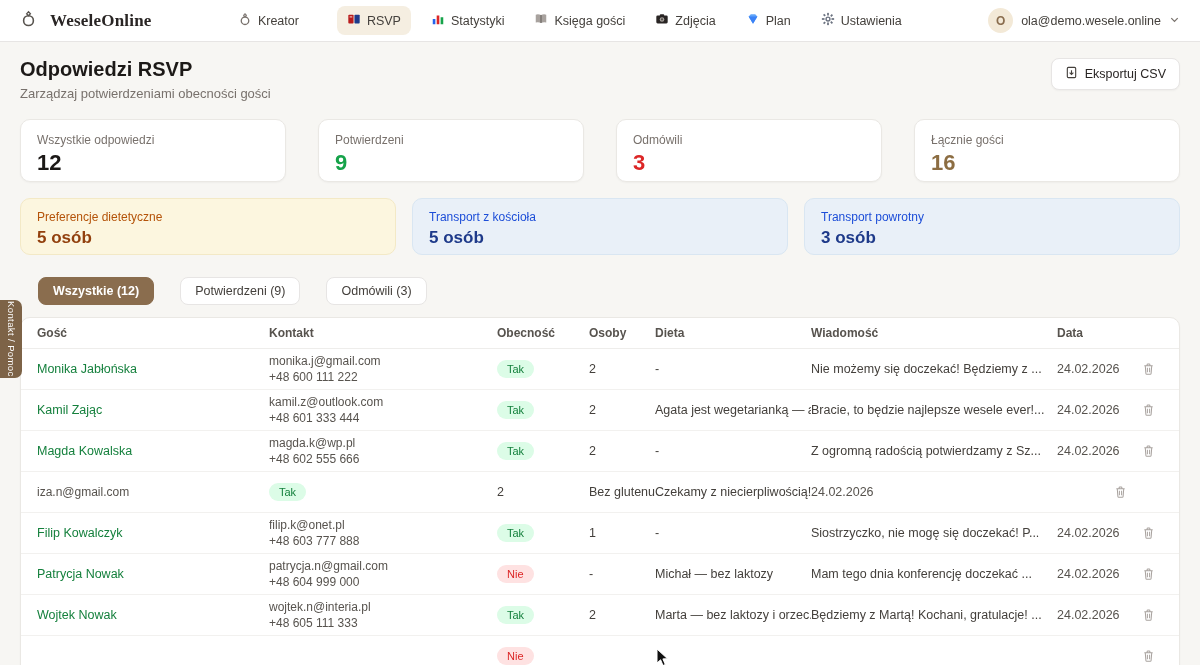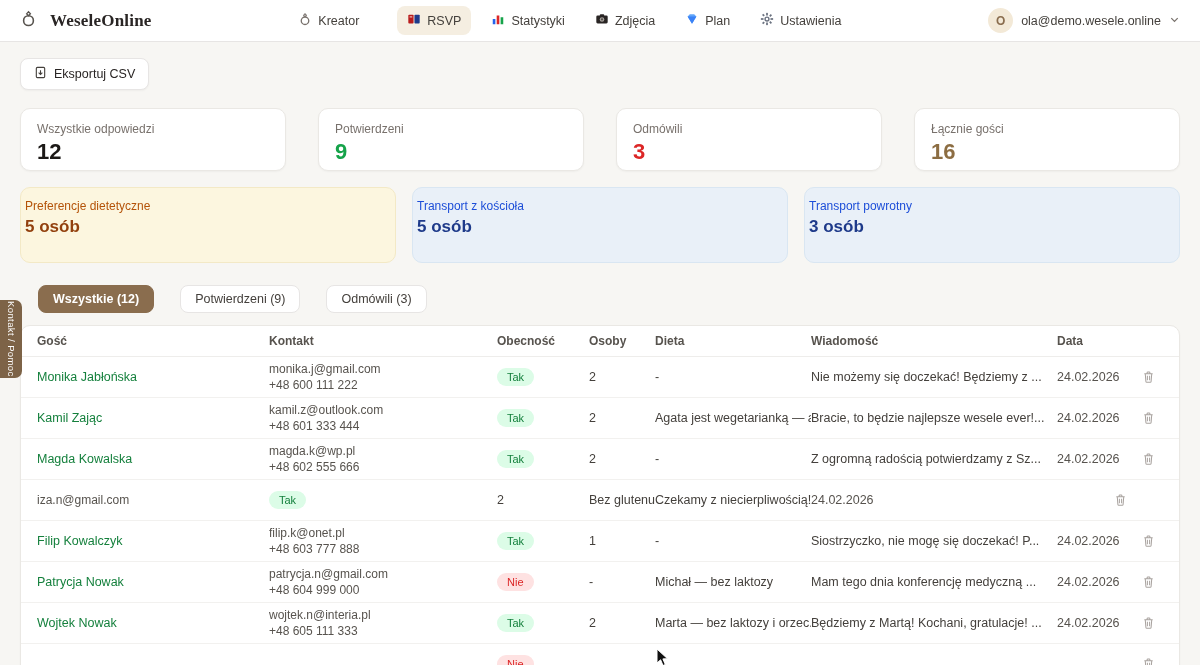--- a/index.html
+++ b/index.html
@@ -22,21 +22,21 @@
   .page-title { font-size:20px; font-weight:bold; color:#1c1917; }
   .page-sub { font-size:13px; color:#78716c; margin-top:5px; }
   .btn-export { display:flex; align-items:center; gap:7px; background:#fff; border:1px solid #e7e5e4; border-radius:8px; padding:7px 13px; font-size:12.5px; color:#292524; cursor:pointer; box-shadow:0 1px 2px rgba(0,0,0,.04); }
 
   .stats { display:grid; grid-template-columns:repeat(4,1fr); gap:32px; margin-top:18px; }
   .stat-card { background:#fff; border:1px solid #eae8e4; border-radius:10px; padding:13px 16px; box-shadow:0 1px 2px rgba(0,0,0,.04); height:63px; }
   .stat-label { font-size:12px; color:#78716c; }
   .stat-value { font-size:22px; font-weight:bold; margin-top:3px; }
 
   .infos { display:grid; grid-template-columns:repeat(3,1fr); gap:16px; margin-top:16px; }
-  .info-card { border-radius:10px; padding:11px 4px; height:76px; }
+  .info-card { border-radius:10px; padding:11px 16px; height:57px; }
   .info-card.amber { background:#fcf6df; border:1px solid #f3e9c6; }
   .info-card.amber .info-label { color:#b45309; }
   .info-card.amber .info-value { color:#92400e; }
   .info-card.blue { background:#e9f0f8; border:1px solid #d9e6f2; }
   .info-card.blue .info-label { color:#1d4ed8; }
   .info-card.blue .info-value { color:#1e3a8a; }
   .info-label { font-size:12px; }
   .info-value { font-size:17px; font-weight:bold; margin-top:4px; }
 
   .filters { display:flex; gap:8px; margin-top:22px; }
@@ -99,20 +99,27 @@
     <div class="nav-item">
       <span><svg width="14" height="14" viewBox="0 0 16 16">
             <rect x="2" y="8" width="3" height="6" fill="#2563eb"></rect>
             <rect x="6.5" y="4" width="3" height="10" fill="#dc2626"></rect>
             <rect x="11" y="6" width="3" height="8" fill="#16a34a"></rect>
           </svg></span>
       <span>Statystyki</span>
     </div>
     <div class="nav-item">
       <span><svg width="14" height="14" viewBox="0 0 16 16">
+            <path d="M2 3 Q5 2 8 3.5 Q11 2 14 3 L14 12 Q11 11 8 12.5 Q5 11 2 12 Z" fill="#a8a29e"></path>
+            <line x1="8" y1="3.5" x2="8" y2="12.5" stroke="#57534e" stroke-width="1"></line>
+          </svg></span>
+      <span>Księga gości</span>
+    </div>
+    <div class="nav-item">
+      <span><svg width="14" height="14" viewBox="0 0 16 16">
             <rect x="1.5" y="4" width="13" height="9" rx="1.5" fill="#292524"></rect>
             <rect x="5.5" y="2.5" width="5" height="2.5" rx="1" fill="#292524"></rect>
             <circle cx="8" cy="8.5" r="2.6" fill="#a8a29e"></circle>
             <circle cx="8" cy="8.5" r="1.3" fill="#57534e"></circle>
           </svg></span>
       <span>Zdjęcia</span>
     </div>
     <div class="nav-item">
       <span><svg width="14" height="14" viewBox="0 0 16 16">
             <path d="M3 5 L5.5 2.5 L10.5 2.5 L13 5 L8 13.5 Z" fill="#60a5fa"></path>
@@ -143,20 +150,24 @@
     <div class="avatar">O</div>
     <span>ola@demo.wesele.online</span>
     <span><svg width="11" height="11" viewBox="0 0 12 12">
           <path d="M2.5 4.5 L6 8 L9.5 4.5" fill="none" stroke="#78716c" stroke-width="1.4"></path>
         </svg></span>
   </div>
 </div>
 
 <div class="main">
   <div class="page-head">
+    <div>
+      <div class="page-title">Odpowiedzi RSVP</div>
+      <div class="page-sub">Zarządzaj potwierdzeniami obecności gości</div>
+    </div>
     <button class="btn-export">
       <span><svg width="13" height="13" viewBox="0 0 14 14">
             <rect x="2.5" y="1.5" width="9" height="11" rx="1.2" fill="none" stroke="#44403c" stroke-width="1.2"></rect>
             <path d="M7 4.5 L7 9 M5 7.2 L7 9.2 L9 7.2" fill="none" stroke="#44403c" stroke-width="1.2"></path>
           </svg></span>
       <span>Eksportuj CSV</span>
     </button>
   </div>
 
   <div class="stats">
@@ -312,21 +323,21 @@
 
   <div class="trow">
     <div class="c guest">Patrycja Nowak</div>
     <div class="c contact">
       <div>patrycja.n@gmail.com</div>
       <div>+48 604 999 000</div>
     </div>
     <div class="c"><span class="badge no">Nie</span></div>
     <div class="c">-</div>
     <div class="c dim">Michał — bez laktozy</div>
-    <div class="c dim">Mam tego dnia konferencję medyczną ...</div>
+    <div class="c dim">Mam tego dnia konferencję doczekać ...</div>
     <div class="c date-cell">24.02.2026</div>
     <div class="c act">
       <span class="trash">
         <svg width="13" height="14" viewBox="0 0 14 15">
                 <path d="M2.5 4 H11.5 M5.5 4 V2.8 Q5.5 2 6.3 2 H7.7 Q8.5 2 8.5 2.8 V4 M3.5 4 L4.2 12.4 Q4.3 13.2 5.1 13.2 H8.9 Q9.7 13.2 9.8 12.4 L10.5 4 M5.8 6.2 V11 M8.2 6.2 V11" fill="none" stroke="#a8a29e" stroke-width="1.1"></path>
               </svg>
       </span>
     </div>
   </div>
 

